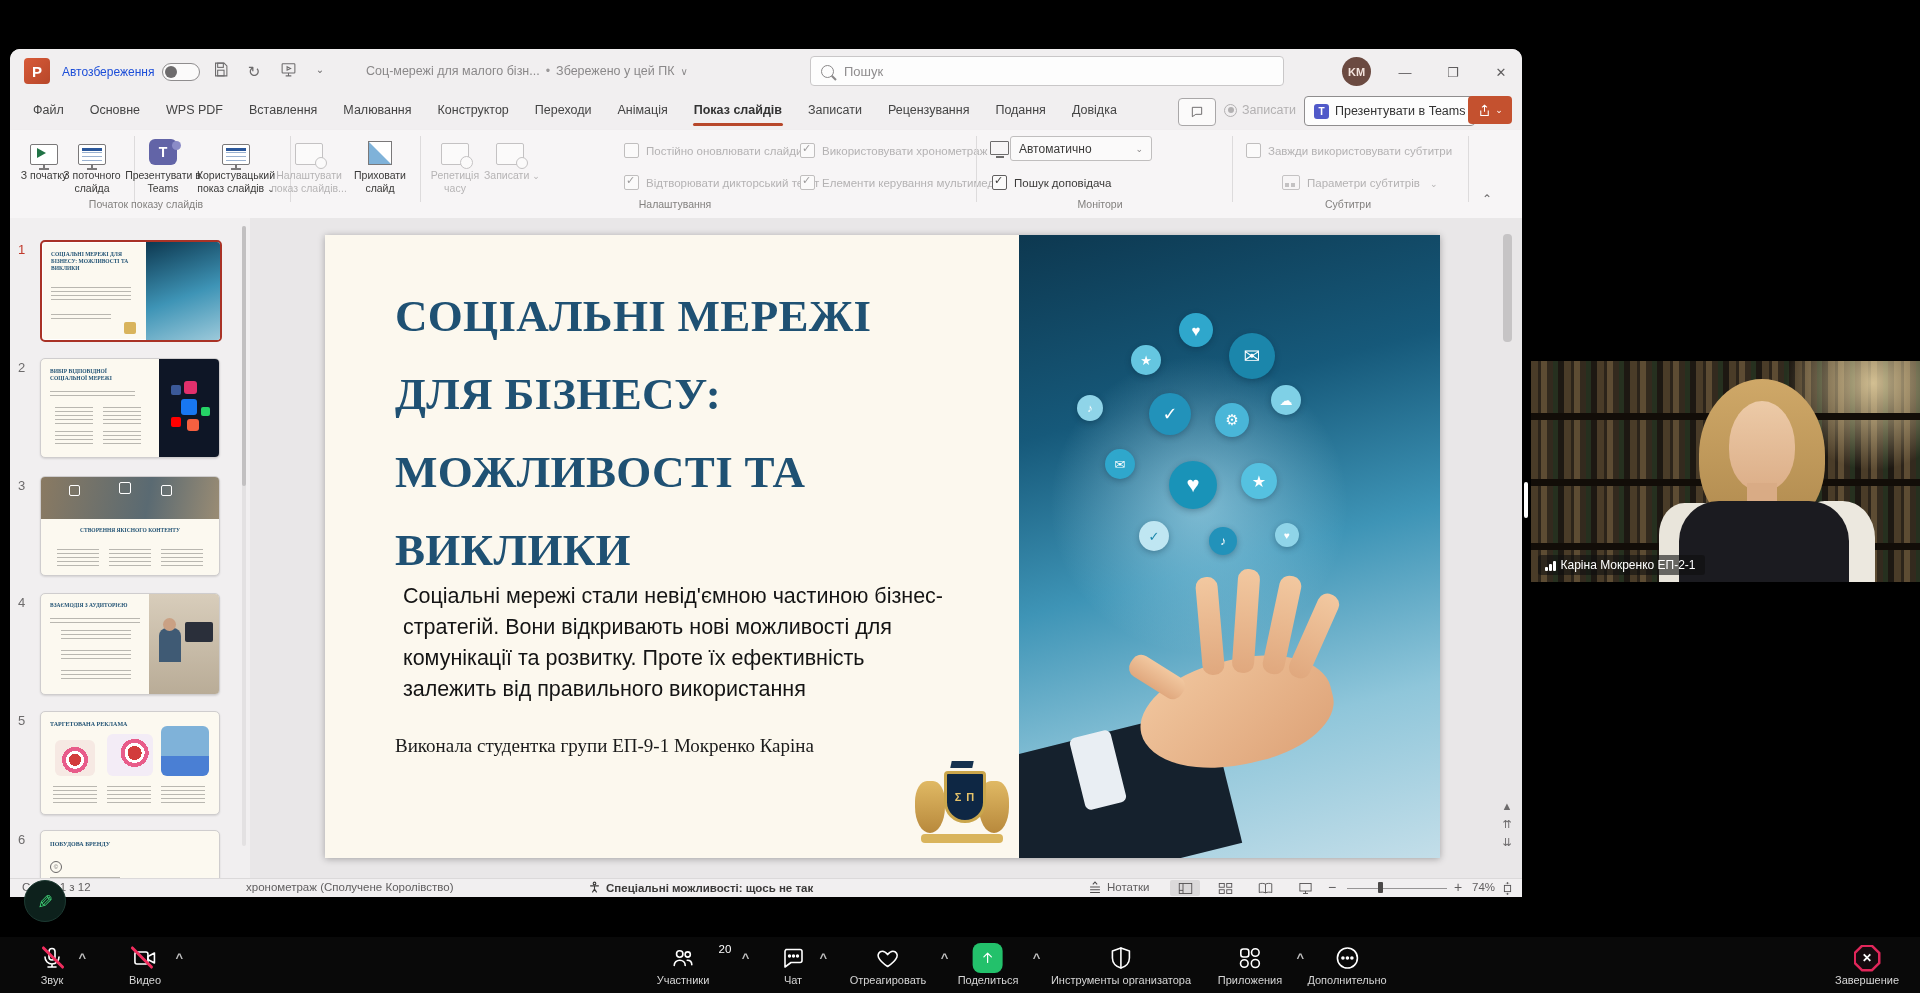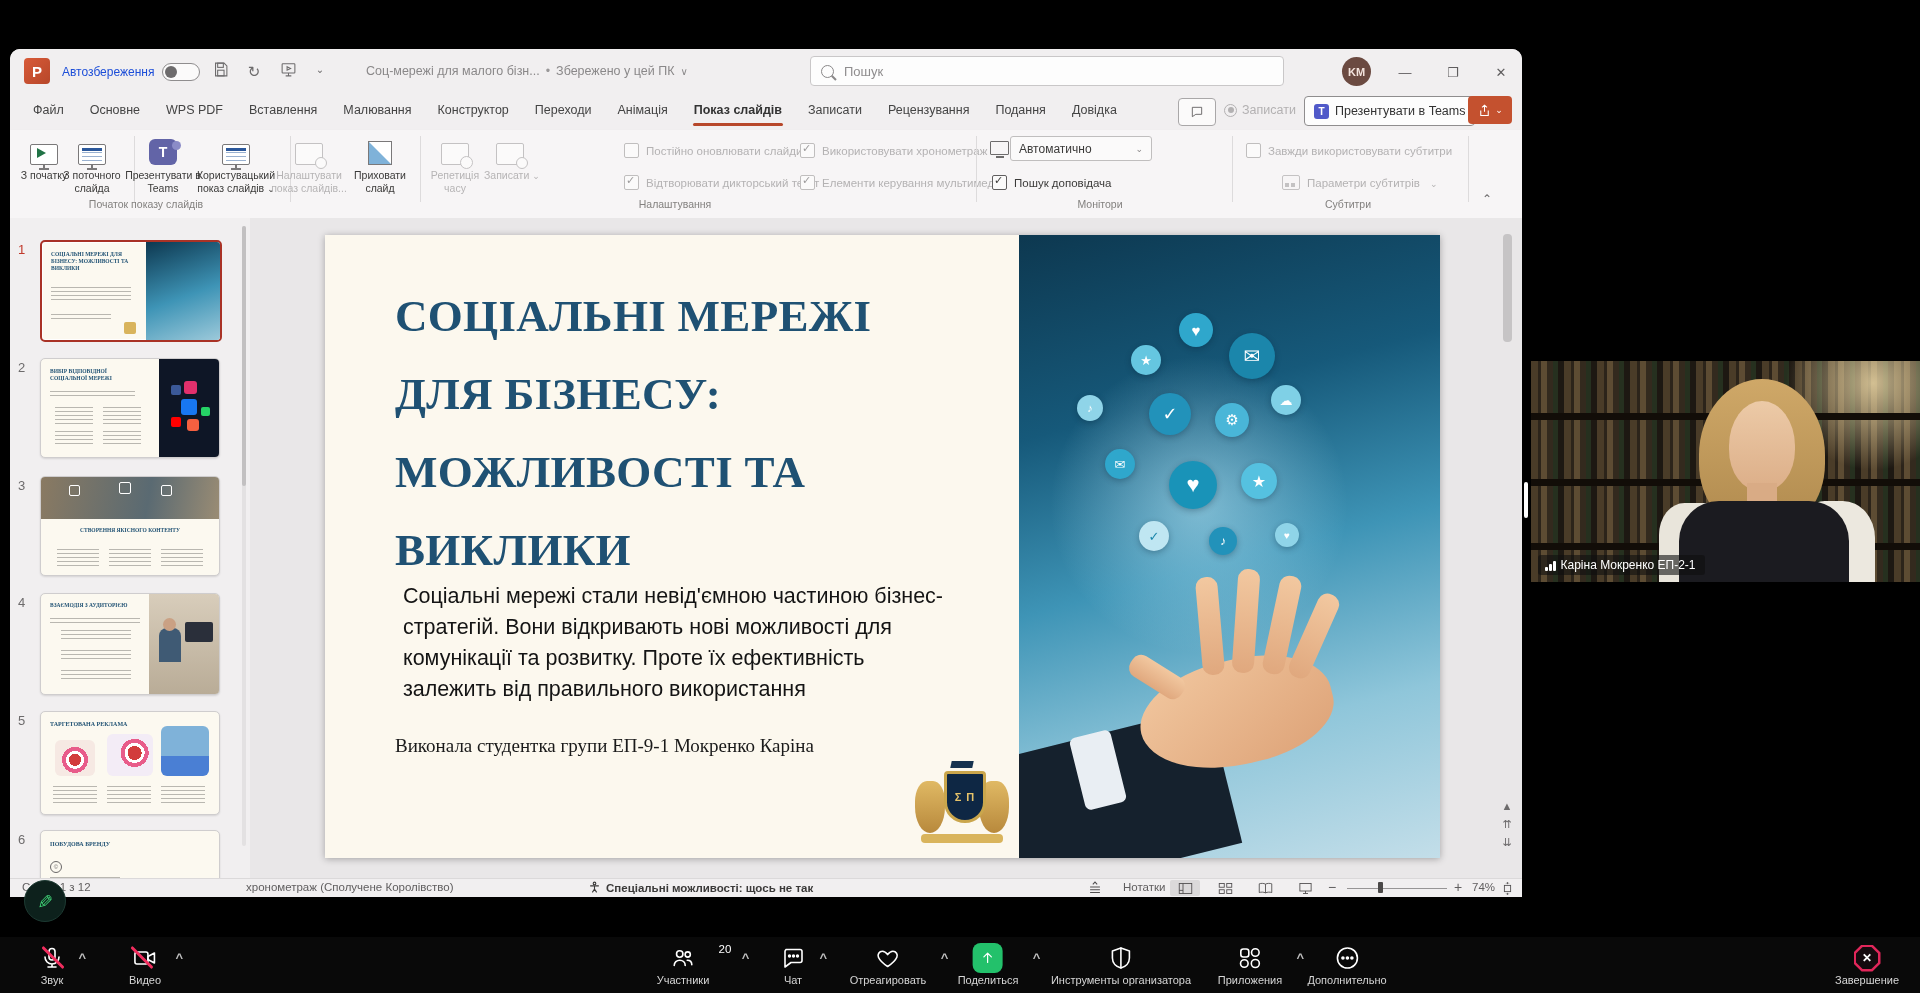--- a/index.html
+++ b/index.html
@@ -513,21 +513,21 @@
     <span class="sb" style="left:236px">хронометраж (Сполучене Королівство)</span>
     <span class="sb sb-access" style="left:578px">
       <svg width="13" height="13" viewBox="0 0 24 24">
           <g stroke="#3b3a39" fill="none" stroke-width="2">
             <circle cx="12" cy="4.5" r="2.4"></circle>
             <path d="M4 9h16M12 9v6M12 15l-4 6M12 15l4 6"></path>
           </g>
         </svg>
       <span>Спеціальні можливості: щось не так</span>
     </span>
-    <span class="sb" style="left:1078px;display:flex;gap:21px;align-items:center">
+    <span class="sb" style="left:1078px;display:flex;gap:5px;align-items:center">
       <svg width="14" height="12" viewBox="0 0 24 22">
           <g stroke="#504e4f" fill="none" stroke-width="2">
             <path d="M8 6l4-4 4 4M3 11h18M3 16h18M3 21h18"></path>
           </g>
         </svg>
       <span>Нотатки</span>
     </span>
     <span class="viewic active" style="left:1160px">
       <svg viewBox="0 0 24 20">
           <rect x="2" y="2" width="20" height="16"></rect>

